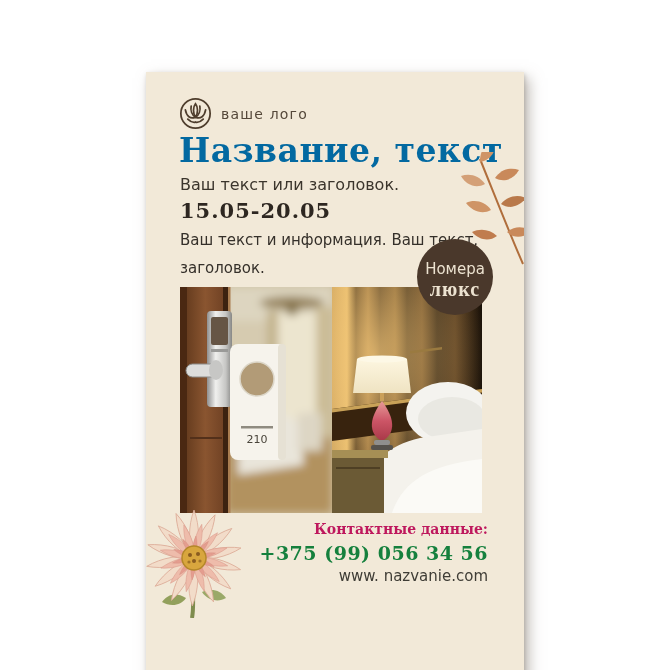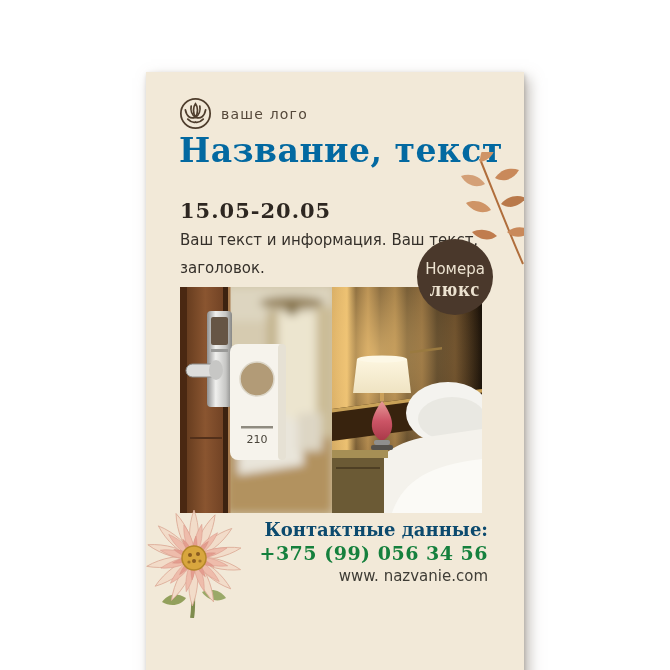--- a/index.html
+++ b/index.html
@@ -35,21 +35,21 @@
     background:#4a382b;z-index:5;display:flex;flex-direction:column;
     align-items:center;justify-content:center;line-height:1.1;
   }
   .badge-l1{font-size:15px;color:#ece2d0;margin-top:7px;}
   .badge-l2{font-family:Liberation Serif, serif;font-weight:bold;font-size:20px;letter-spacing:1px;color:#ece2d0;}
   .leaf-wrap{position:absolute;left:303px;top:80px;z-index:2;}
   .flower-wrap{position:absolute;left:-10px;top:434px;z-index:6;}
   .contacts{position:absolute;right:36px;top:446px;text-align:right;z-index:3;}
   .contacts-heading{
     font-family:"DejaVu Serif", serif;font-weight:bold;
-    font-size:18px;color:#0c4a6e;line-height:23px;
+    font-size:14px;color:#be185d;line-height:23px;
   }
   .contacts-phone{
     font-family:"DejaVu Serif", serif;font-weight:bold;
     font-size:19px;letter-spacing:.5px;color:#15803d;line-height:25px;
   }
   .contacts-website{font-size:15px;color:#3f3d36;line-height:21px;}
 </style>
 </head>
 <body>
 
@@ -65,20 +65,21 @@
         <path d="M6.2 12.5 C7.2 18.5 11 21.8 16 19.5"></path>
         <path d="M25.8 12.5 C24.8 18.5 21 21.8 16 19.5"></path>
         <path d="M8.5 21.5 C11 24 14 25 16 24.5"></path>
         <path d="M23.5 21.5 C21 24 18 25 16 24.5"></path>
       </g>
     </svg>
     <span class="logo-text">ваше лого</span>
   </div>
 
   <h1 class="title">Название, текст</h1>
+  <div class="subtitle">Ваш текст или заголовок.</div>
   <div class="date-range">15.05-20.05</div>
   <div class="descr">
     <div>Ваш текст и информация. Ваш текст,</div>
     <div>заголовок.</div>
   </div>
 
   <div class="leaf-wrap">
     <svg width="80" height="115" viewBox="0 0 80 115">
       <path d="M74 112 C60 80 46 44 31 7" stroke="#b06e3c" stroke-width="2" fill="none"></path>
       <g>

